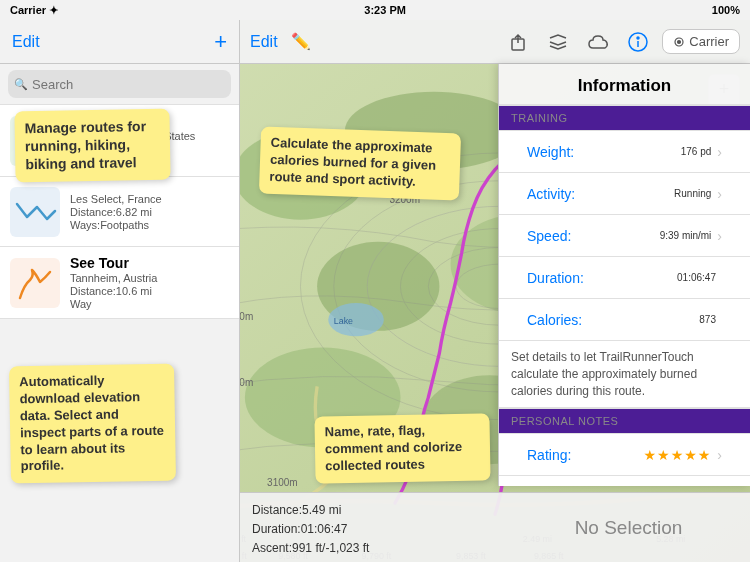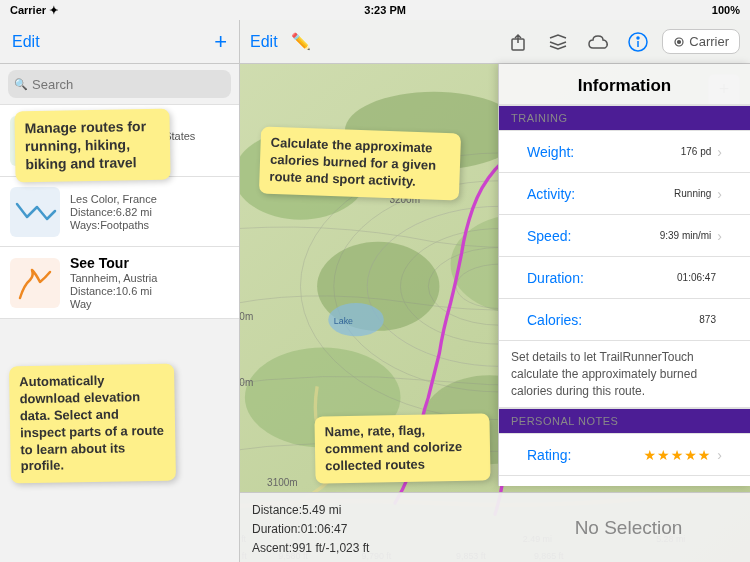--- a/index.html
+++ b/index.html
@@ -199,21 +199,21 @@
       </div>
     </div>
 
     <div class="route-item">
       <div class="route-thumb" style="background:#e8f0f8;">
         <svg width="46" height="46" viewBox="0 0 46 46">
           <path d="M5,15 L15,28 L25,18 L35,30 L43,22" fill="none" stroke="#4499cc" stroke-width="2.5" stroke-linecap="round" stroke-linejoin="round"></path>
         </svg>
       </div>
       <div class="route-info">
-        <div class="route-detail">Les Color, France</div>
+        <div class="route-detail">Les Select, France</div>
         <div class="route-detail">Distance:6.82 mi</div>
         <div class="route-detail">Ways:Footpaths</div>
       </div>
     </div>
 
     <div class="route-item">
       <div class="route-thumb" style="background:#fdf0e8;">
         <svg width="46" height="46" viewBox="0 0 46 46">
           <path d="M8,38 Q12,25 18,20 Q22,16 20,10 Q24,14 28,22 Q33,18 38,12" fill="none" stroke="#ee8822" stroke-width="2.5" stroke-linecap="round" stroke-linejoin="round"></path>
         </svg>

